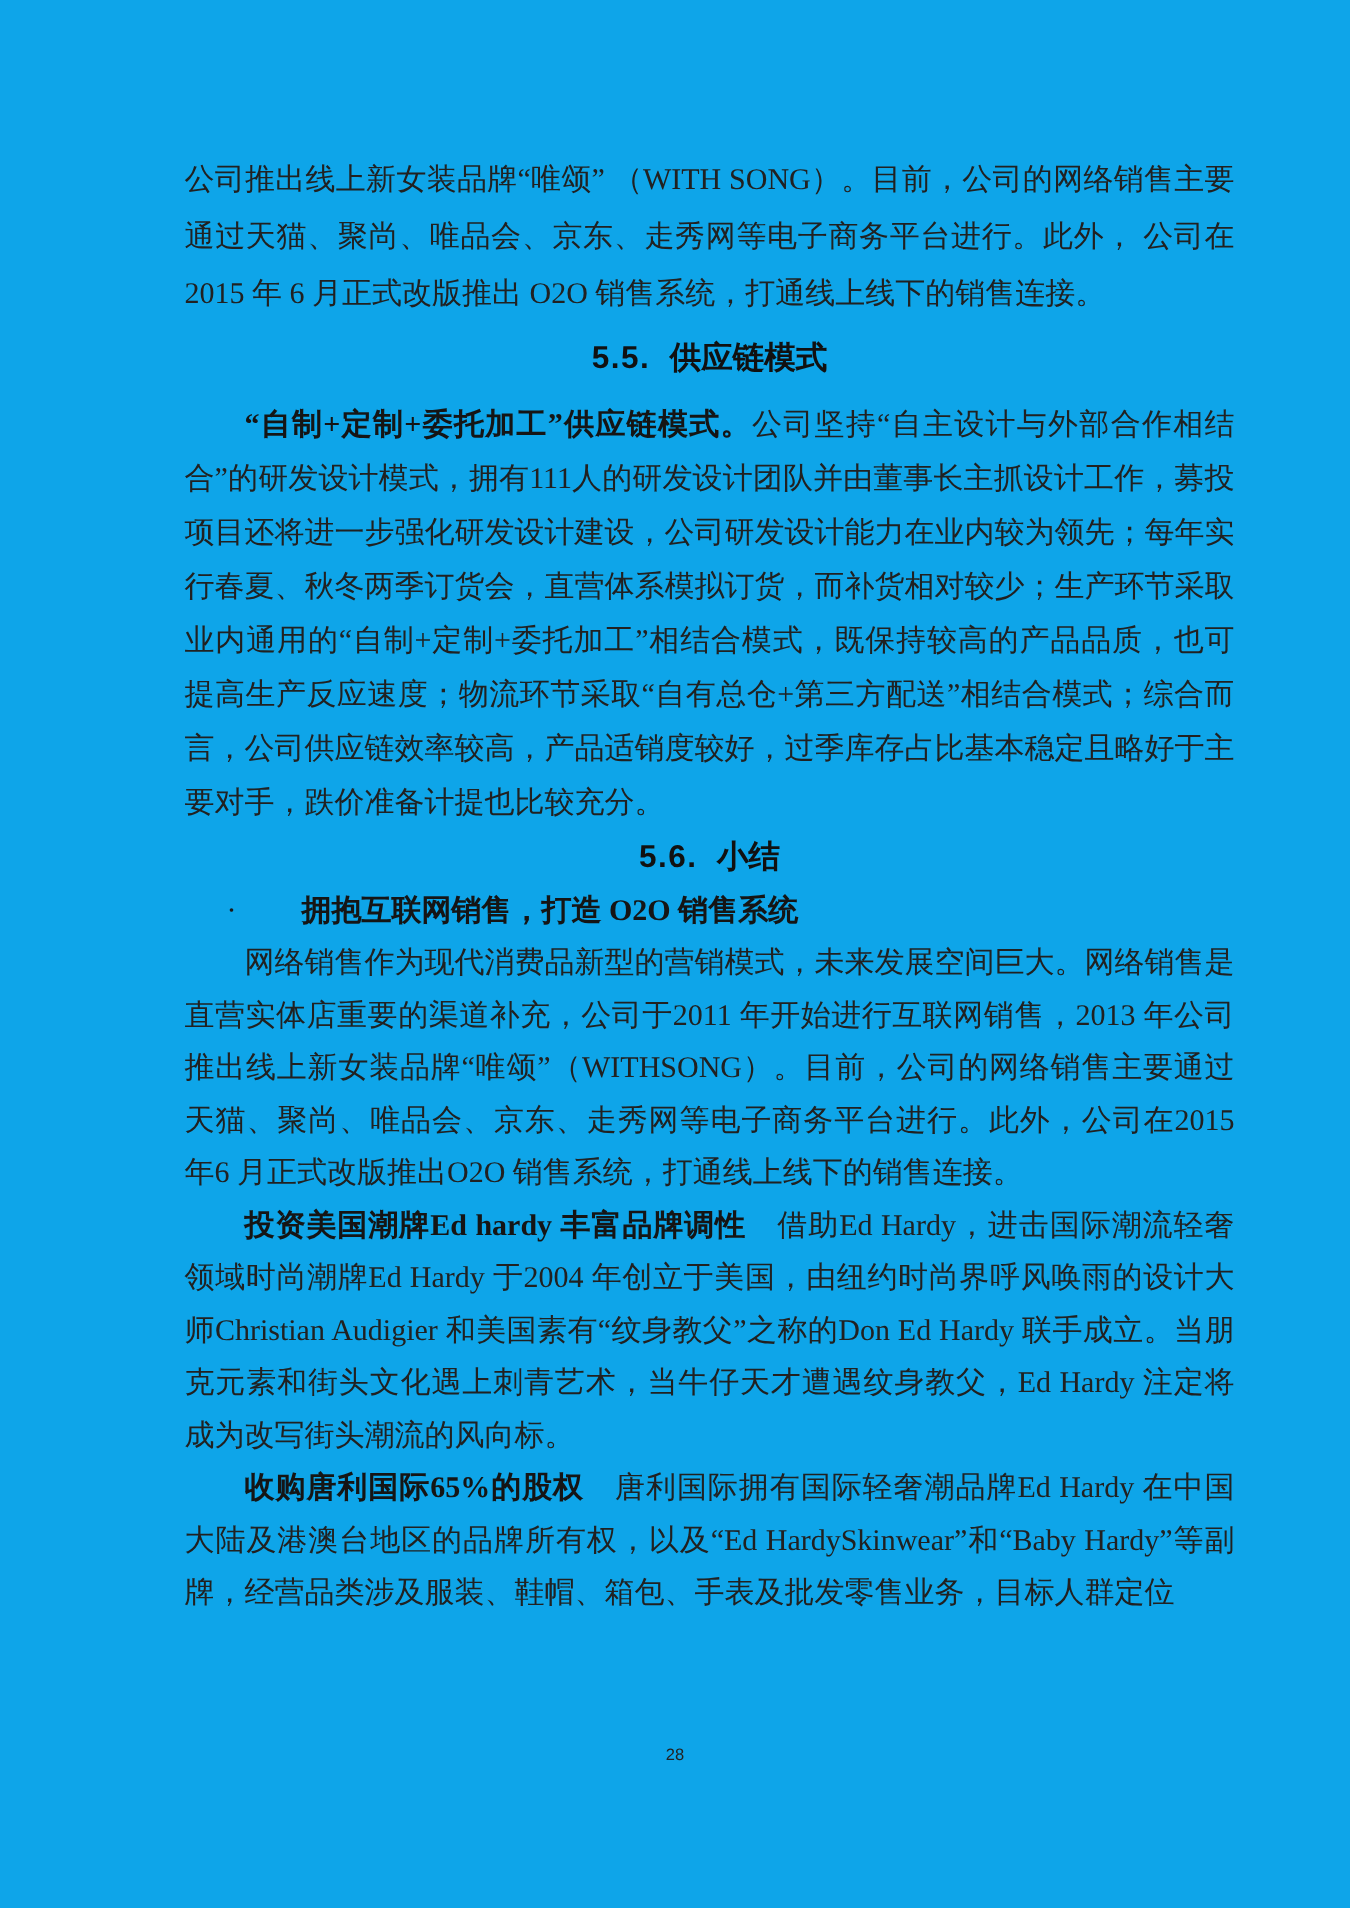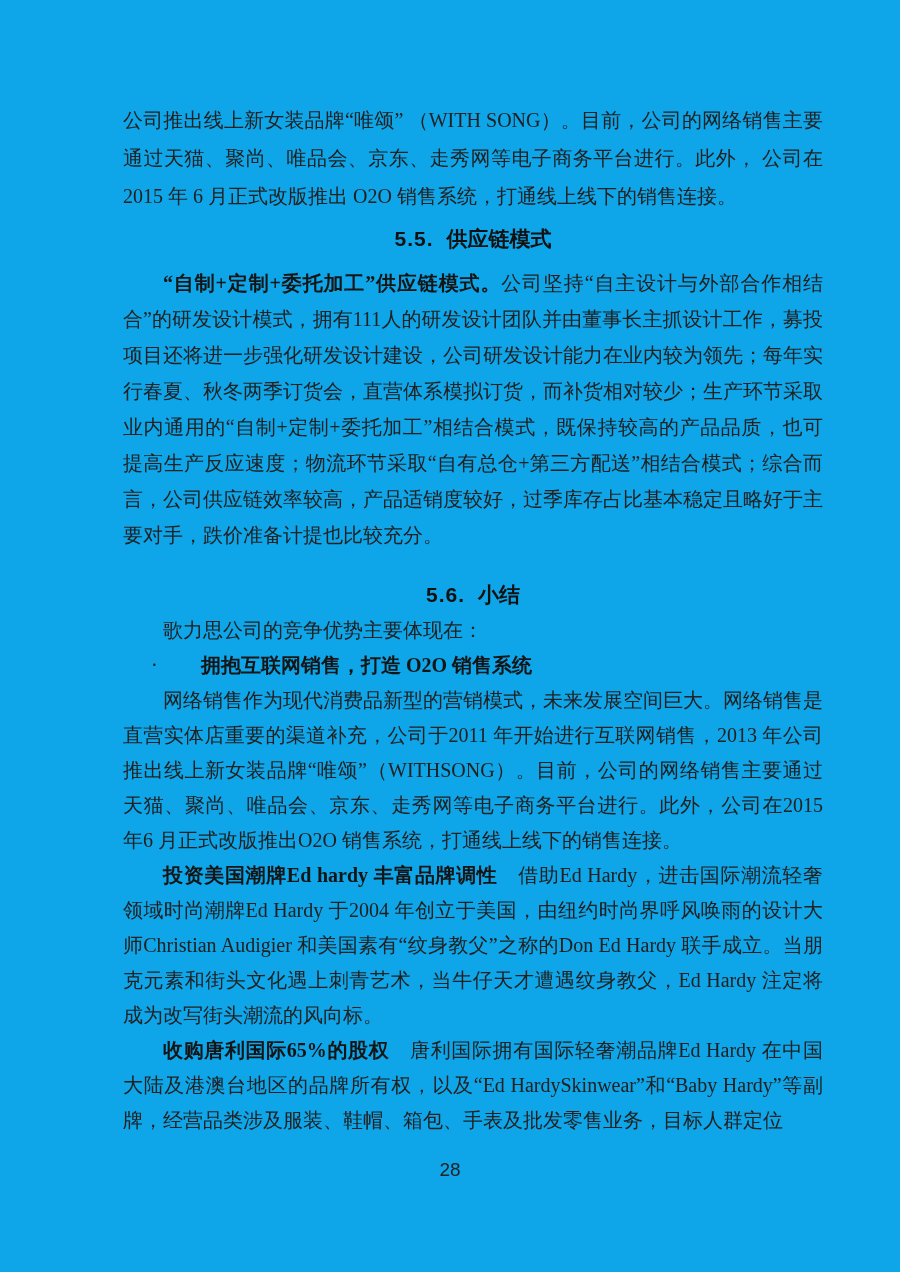--- a/index.html
+++ b/index.html
@@ -28,42 +28,42 @@
 
   h2.heading {
     font-family: "Liberation Sans", "DejaVu Sans", sans-serif;
     font-size: 21px;
     font-weight: bold;
     color: #111111;
     line-height: 36px;
     margin: 6px 0 8px 0;
     text-align: center;
   }
-  h2.heading-56 { margin: 24px 0 0 0; }
+  h2.heading-56 { margin: 1px 0 0 0; }
   h2 .hnum { margin-right: 13px; letter-spacing: 1px; }
 
   .bullet {
     padding-left: 28px;
     text-indent: 0;
     text-align: left;
   }
   .bullet .dot {
     display: inline-block;
     width: 50px;
     color: #1a1a1a;
   }
 
   .footer-pagenum {
     position: absolute;
     left: 0;
     bottom: 84px;
     width: 900px;
     text-align: center;
     font-family: "Liberation Sans", "DejaVu Sans", sans-serif;
-    font-size: 19px;
+    font-size: 11px;
     line-height: 36px;
     color: #222222;
   }
 </style>
 </head>
 <body>
 
 <div class="doc-page">
 
   <p class="lh38">公司推出线上新女装品牌“唯颂” （WITH SONG）。目前，公司的网络销售主要通过天猫、聚尚、唯品会、京东、走秀网等电子商务平台进行。此外， 公司在 2015 年 6 月正式改版推出 O2O 销售系统，打通线上线下的销售连接。</p>
@@ -71,21 +71,20 @@
   <h2 class="heading">
     <span class="hnum">5.5.</span><span>供应链模式</span>
   </h2>
 
   <p class="lh36 indent"><b>“自制+定制+委托加工”供应链模式。</b><span>公司坚持“自主设计与外部合作相结合”的研发设计模式，拥有111人的研发设计团队并由董事长主抓设计工作，募投项目还将进一步强化研发设计建设，公司研发设计能力在业内较为领先；每年实行春夏、秋冬两季订货会，直营体系模拟订货，而补货相对较少；生产环节采取业内通用的“自制+定制+委托加工”相结合模式，既保持较高的产品品质，也可提高生产反应速度；物流环节采取“自有总仓+第三方配送”相结合模式；综合而言，公司供应链效率较高，产品适销度较好，过季库存占比基本稳定且略好于主要对手，跌价准备计提也比较充分。</span></p>
 
   <h2 class="heading heading-56">
     <span class="hnum">5.6.</span><span>小结</span>
   </h2>
 
-  <p class="lh35 indent">歌力思公司的竞争优势主要体现在：</p>
 
   <p class="lh35 bullet"><span class="dot">·</span><b>拥抱互联网销售，打造 O2O 销售系统</b></p>
 
   <p class="lh35 indent">网络销售作为现代消费品新型的营销模式，未来发展空间巨大。网络销售是直营实体店重要的渠道补充，公司于2011 年开始进行互联网销售，2013 年公司推出线上新女装品牌“唯颂”（WITHSONG）。目前，公司的网络销售主要通过天猫、聚尚、唯品会、京东、走秀网等电子商务平台进行。此外，公司在2015 年6 月正式改版推出O2O 销售系统，打通线上线下的销售连接。</p>
 
 
   <p class="lh35 indent"><b>投资美国潮牌Ed hardy 丰富品牌调性</b><span>　借助Ed Hardy，进击国际潮流轻奢领域时尚潮牌Ed Hardy 于2004 年创立于美国，由纽约时尚界呼风唤雨的设计大师Christian Audigier 和美国素有“纹身教父”之称的Don Ed Hardy 联手成立。当朋克元素和街头文化遇上刺青艺术，当牛仔天才遭遇纹身教父，Ed Hardy 注定将成为改写街头潮流的风向标。</span></p>
 
   <p class="lh35 indent"><b>收购唐利国际65%的股权</b><span>　唐利国际拥有国际轻奢潮品牌Ed Hardy 在中国大陆及港澳台地区的品牌所有权，以及“Ed HardySkinwear”和“Baby Hardy”等副牌，经营品类涉及服装、鞋帽、箱包、手表及批发零售业务，目标人群定位</span></p>
 

